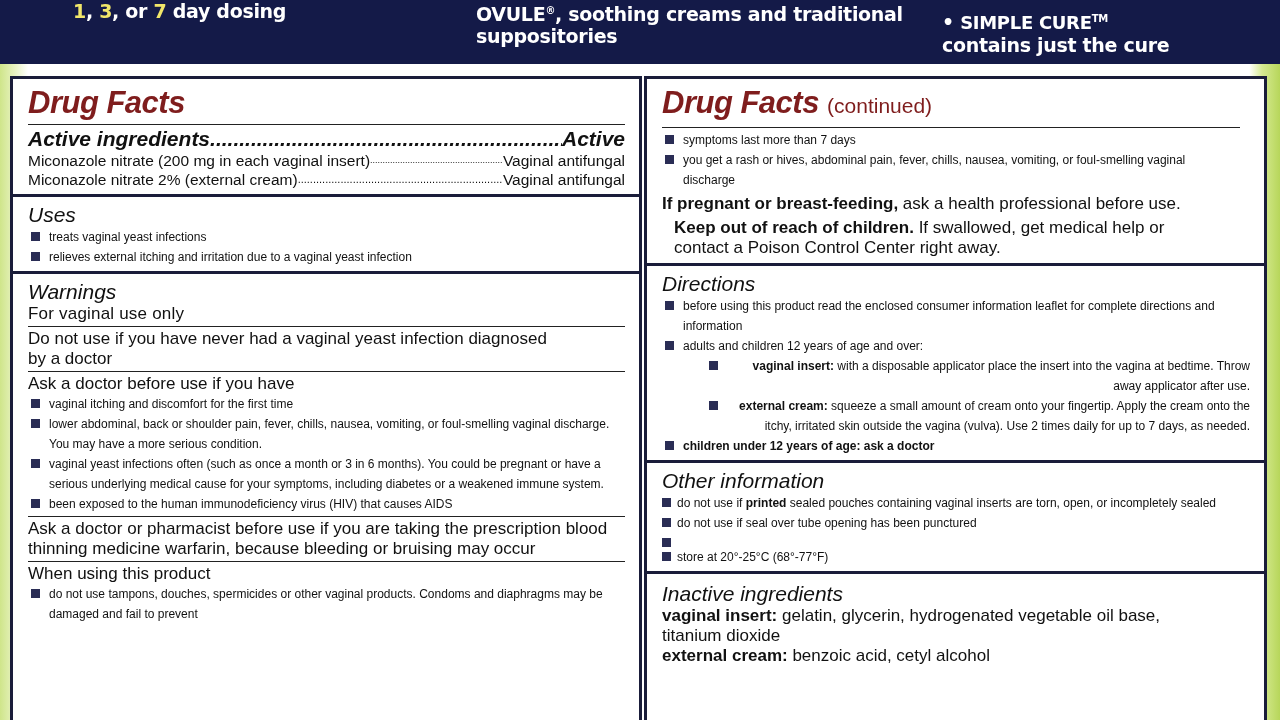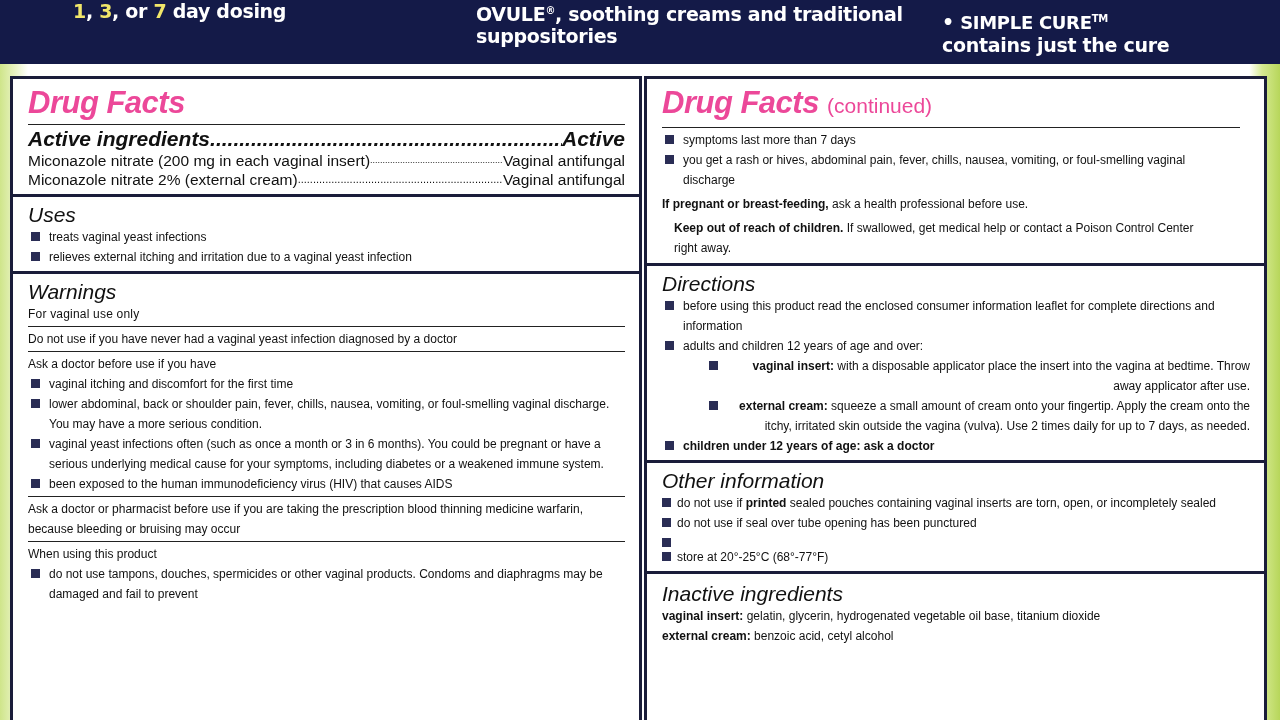--- a/index.html
+++ b/index.html
@@ -25,29 +25,29 @@
 
   .panel {
     position:absolute; top:76px; height:650px;
     border:3px solid #1a1d3a;
     background:#fff;
   }
   .left { left:10px; width:632px; }
   .right { left:644px; width:623px; }
   .sec { border-bottom:3px solid #1a1d3a; padding:0 14px 0 15px; }
   .sec:last-child { border-bottom:none; }
-  .h-big { font-size:31px; font-weight:bold; font-style:italic; letter-spacing:-0.5px; line-height:36px; color:#ec4899; }
+  .h-big { font-size:31px; font-weight:bold; font-style:italic; letter-spacing:-0.5px; line-height:36px; color:#7f1d1d; }
   .h-big .cont { font-size:21px; font-weight:normal; font-style:normal; letter-spacing:0; }
   .rule { border-top:1px solid #222; margin:3px 0 2px 0; }
   .h-sub { font-size:21px; font-style:italic; font-weight:normal; line-height:24px; }
   .ai-row { display:flex; font-size:21px; font-style:italic; line-height:24px; }
   .row { display:flex; font-size:15.5px; line-height:19px; white-space:nowrap; }
   .dots { flex:1; overflow:hidden; white-space:nowrap; }
   .dots::after { content:"........................................................................................................................................"; }
-  .txt { font-size:12px; line-height:20px; }
+  .txt { font-size:17px; line-height:20px; }
   .b { font-weight:bold; }
   .bul { display:flex; font-size:12px; line-height:20px; }
   .sq { flex:0 0 auto; width:9px; height:9px; background:#2a2d55; margin:5px 9px 0 3px; }
   .ind { padding-left:44px;text-align:right; }
   .hr { border-top:1.5px solid #222; margin:2px 0 2px 0; }
 </style>
 </head>
 <body>
 
 <div class="banner">

